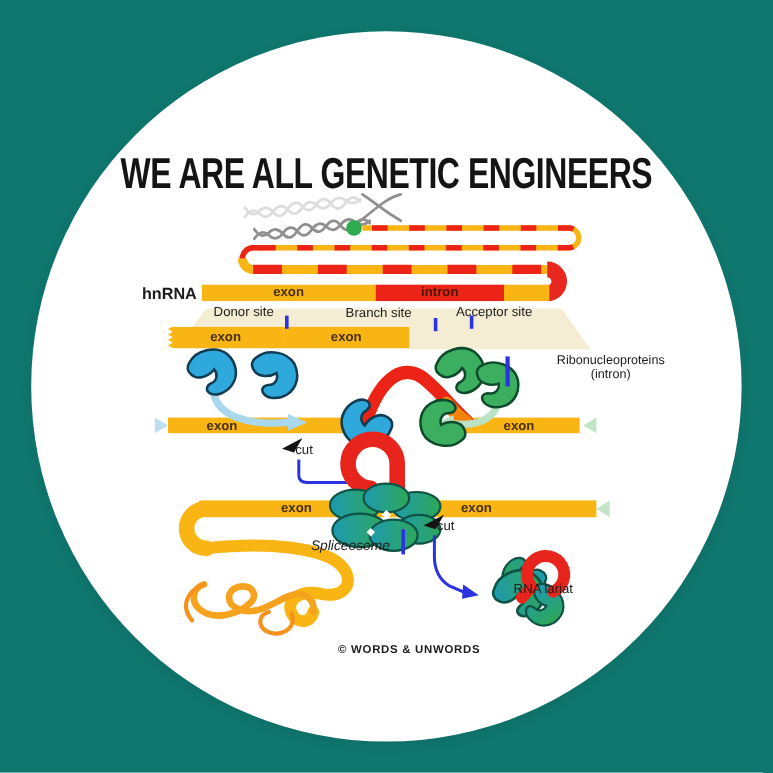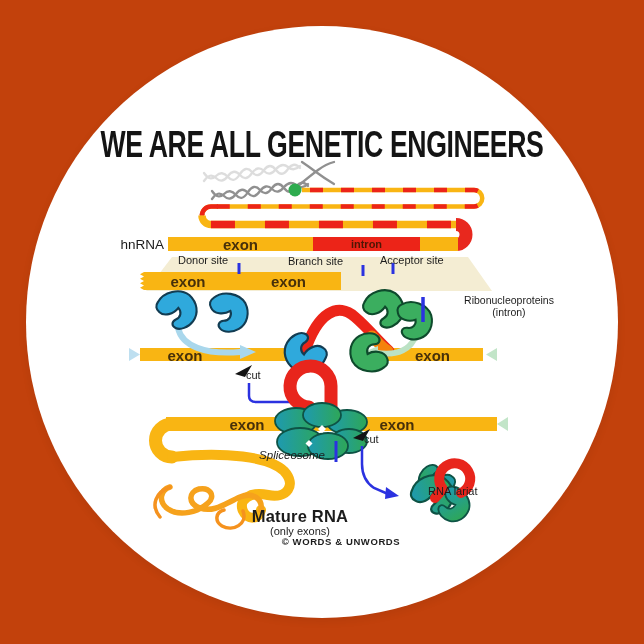--- a/index.html
+++ b/index.html
@@ -1,29 +1,29 @@
 <!DOCTYPE html>
 <html><head>
 <meta charset="utf-8">
 <style>
   html,body{margin:0;padding:0;}
-  #stage{position:relative;width:644px;height:644px;background:#c2410c;overflow:hidden;
+  #stage{position:relative;width:644px;height:644px;background:#0f766e;overflow:hidden;
          font-family:"Liberation Sans",sans-serif;}
   #sticker{position:absolute;left:26px;top:26px;width:592px;height:592px;border-radius:50%;
            background:#ffffff;box-shadow:0 3px 10px rgba(0,0,0,0.07);z-index:0;}
   svg.layer{position:absolute;left:0;top:0;z-index:1;}
   svg.layer.over{z-index:3;}
   .bar{position:absolute;z-index:2;display:flex;overflow:hidden;}
   .seg{position:relative;height:100%;display:flex;align-items:center;justify-content:center;}
   .seg span{font-weight:bold;}
   .lbl{position:absolute;z-index:4;color:#1c1c1c;line-height:1.12;}
   .title{position:absolute;left:0;top:124px;width:644px;text-align:center;z-index:4;
          font-weight:bold;font-size:36px;letter-spacing:-0.5px;color:#141414;
          transform:scaleX(0.74);transform-origin:50% 50%;white-space:nowrap;}
-  .exon-t{font-size:15px;color:#47300a;}
+  .exon-t{font-size:11px;color:#47300a;}
   .intron-t{font-size:11px;color:#501605;text-align:right;}
   .codon{position:absolute;top:50%;transform:translateY(-50%);font-size:9px;font-weight:bold;color:#ffc20e;}
   .site{font-size:11px;text-align:left;}
   .small{font-size:10.5px;text-align:center;margin-left:37px;}
   .cutlbl{font-size:11px;}
   .zig{clip-path:polygon(4px 0%,calc(100% - 4px) 0%,100% 12%,calc(100% - 4px) 25%,100% 38%,
        calc(100% - 4px) 50%,100% 62%,calc(100% - 4px) 75%,100% 88%,calc(100% - 4px) 100%,
        4px 100%,0% 88%,4px 75%,0% 62%,4px 50%,0% 38%,4px 25%,0% 12%);}
 </style>
 </head>
@@ -75,21 +75,21 @@
 
   <div class="bar" style="left:168px;top:237px;width:290px;height:14px;">
     <div class="seg" style="width:145px;background:#F9B513;">
         <span class="exon-t">exon</span>
       </div>
     <div class="seg" style="width:107px;background:#EC2418;">
         <span class="intron-t">intron</span>
       </div>
     <div class="seg" style="width:38px;background:#F9B513;"></div>
   </div>
-  <div class="lbl" style="left:118px;top:237px;width:46px;text-align:right;font-weight:normal;font-size:13.5px;">hnRNA</div>
+  <div class="lbl" style="left:118px;top:237px;width:46px;text-align:right;font-weight:bold;font-size:13.5px;">hnRNA</div>
 
   <div class="bar zig" style="left:140px;top:272px;width:368px;height:18px;">
     <div class="seg" style="width:96px;background:#F9B513;">
         <span class="exon-t">exon</span>
       </div>
     <div class="seg" style="width:105px;background:#F9B513;">
         <span class="exon-t">exon</span>
       </div>
   </div>
   <div class="lbl site" style="left:178px;top:254px;width:100px;">Donor site</div>
@@ -189,19 +189,15 @@
     </g>
   </svg>
 
   <div class="lbl small" style="left:424px;top:295px;width:96px;">
     <div>Ribonucleoproteins</div>
     <div>(intron)</div>
   </div>
   <div class="lbl cutlbl" style="left:246px;top:369px;">cut</div>
   <div class="lbl cutlbl" style="left:364px;top:433px;">cut</div>
   <div class="lbl" style="left:252px;top:449px;width:80px;text-align:center;font-size:11.5px;font-style:italic;">Spliceosome</div>
-  <div class="lbl" style="left:240px;top:507px;width:120px;text-align:center;">
-    <div style="font-weight:bold;font-size:16.5px;letter-spacing:0.2px;">Mature RNA</div>
-    <div style="font-size:11px;">(only exons)</div>
-  </div>
   <div class="lbl" style="left:428px;top:485px;font-size:11px;">RNA lariat</div>
   <div class="lbl" style="left:0;top:537px;width:644px;text-align:center;font-size:9.5px;font-weight:bold;letter-spacing:0.6px;margin-left:19px;">© WORDS &amp; UNWORDS</div>
 </div>
 
 </body></html>

